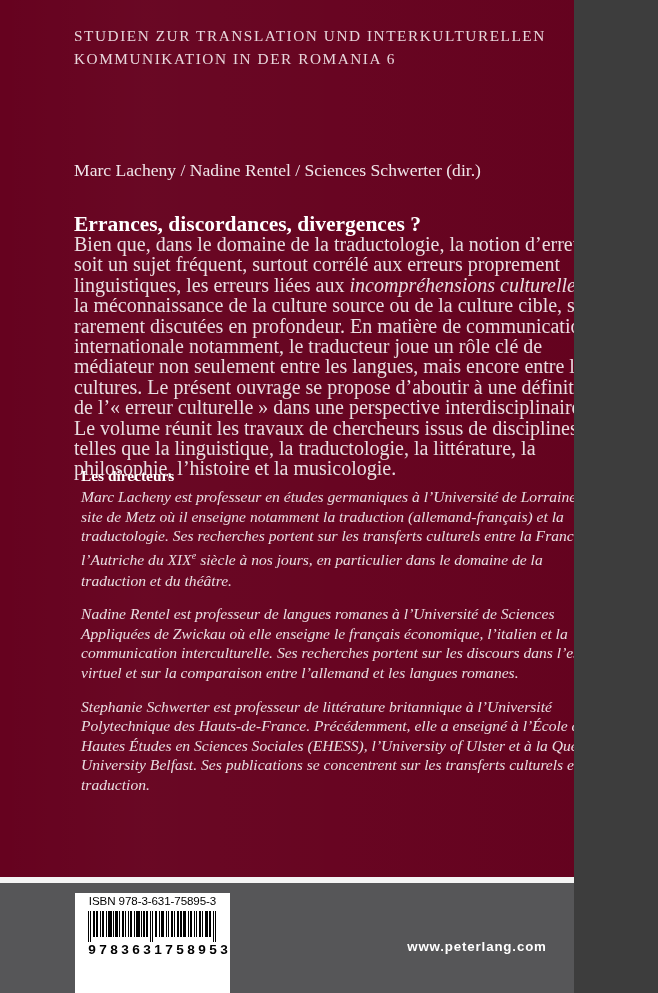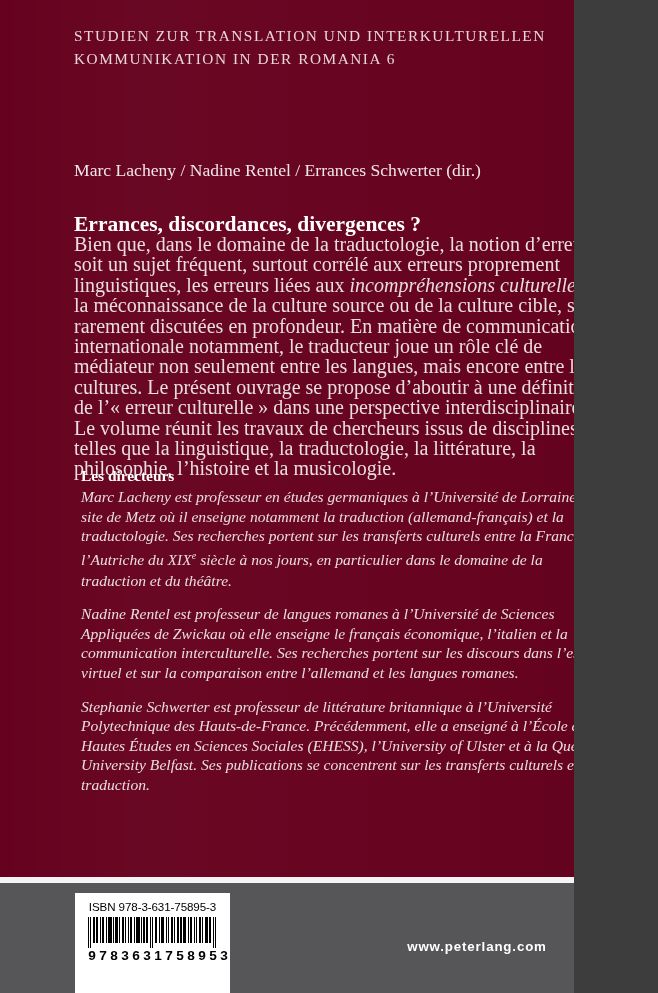--- a/index.html
+++ b/index.html
@@ -168,21 +168,21 @@
   
   #barcode-box {
     position: absolute;
     left: 75px;
     top: 893px;
     width: 155px;
     height: 100px;
     background: #ffffff;
     z-index: 7;
     box-sizing: border-box;
-    padding: 7px 0 0 0;
+    padding: 1px 0 0 0;
   }
   #isbn-text {
     color: #000000;
     font-family: "Liberation Sans", "DejaVu Sans", sans-serif;
     font-size: 11.6px;
     letter-spacing: -0.1px;
     text-align: center;
     line-height: 13px;
     white-space: nowrap;
   }
@@ -212,21 +212,21 @@
 </style>
 </head>
 <body>
 
 <div id="cover">
 
   <div id="maroon-panel"></div>
 
   <div id="series-title">STUDIEN ZUR TRANSLATION UND INTERKULTURELLEN KOMMUNIKATION IN DER ROMANIA 6</div>
 
-  <div id="editors-line">Marc Lacheny / Nadine Rentel / Errances Schwerter (dir.)</div>
+  <div id="editors-line">Marc Lacheny / Nadine Rentel / Sciences Schwerter (dir.)</div>
 
   <div id="book-title">Errances, discordances, divergences ?</div>
 
   <div id="blurb"><span>Bien que, dans le domaine de la traductologie, la notion d’erreur soit un sujet fréquent, surtout corrélé aux erreurs proprement linguistiques, les erreurs liées aux </span><i>incompréhensions culturelle</i><span>s, à la méconnaissance de la culture source ou de la culture cible, sont rarement discutées en profondeur. En matière de communication internationale notamment, le traducteur joue un rôle clé de médiateur non seulement entre les langues, mais encore entre les cultures. Le présent ouvrage se propose d’aboutir à une définition de l’« erreur culturelle » dans une perspective interdisciplinaire. Le volume réunit les travaux de chercheurs issus de disciplines telles que la linguistique, la traductologie, la littérature, la philosophie, l’histoire et la musicologie.</span></div>
 
   <div id="directors">
     <div id="directors-heading">Les directeurs</div>
 
     <p class="bio"><span>Marc Lacheny est professeur en études germaniques à l’Université de Lorraine – site de Metz où il enseigne notamment la traduction (allemand-français) et la traductologie. Ses recherches portent sur les transferts culturels entre la France et l’Autriche du </span><span class="smallcaps">XIX</span><span class="sup">e</span><span> siècle à nos jours, en particulier dans le domaine de la traduction et du théâtre.</span></p>
 

